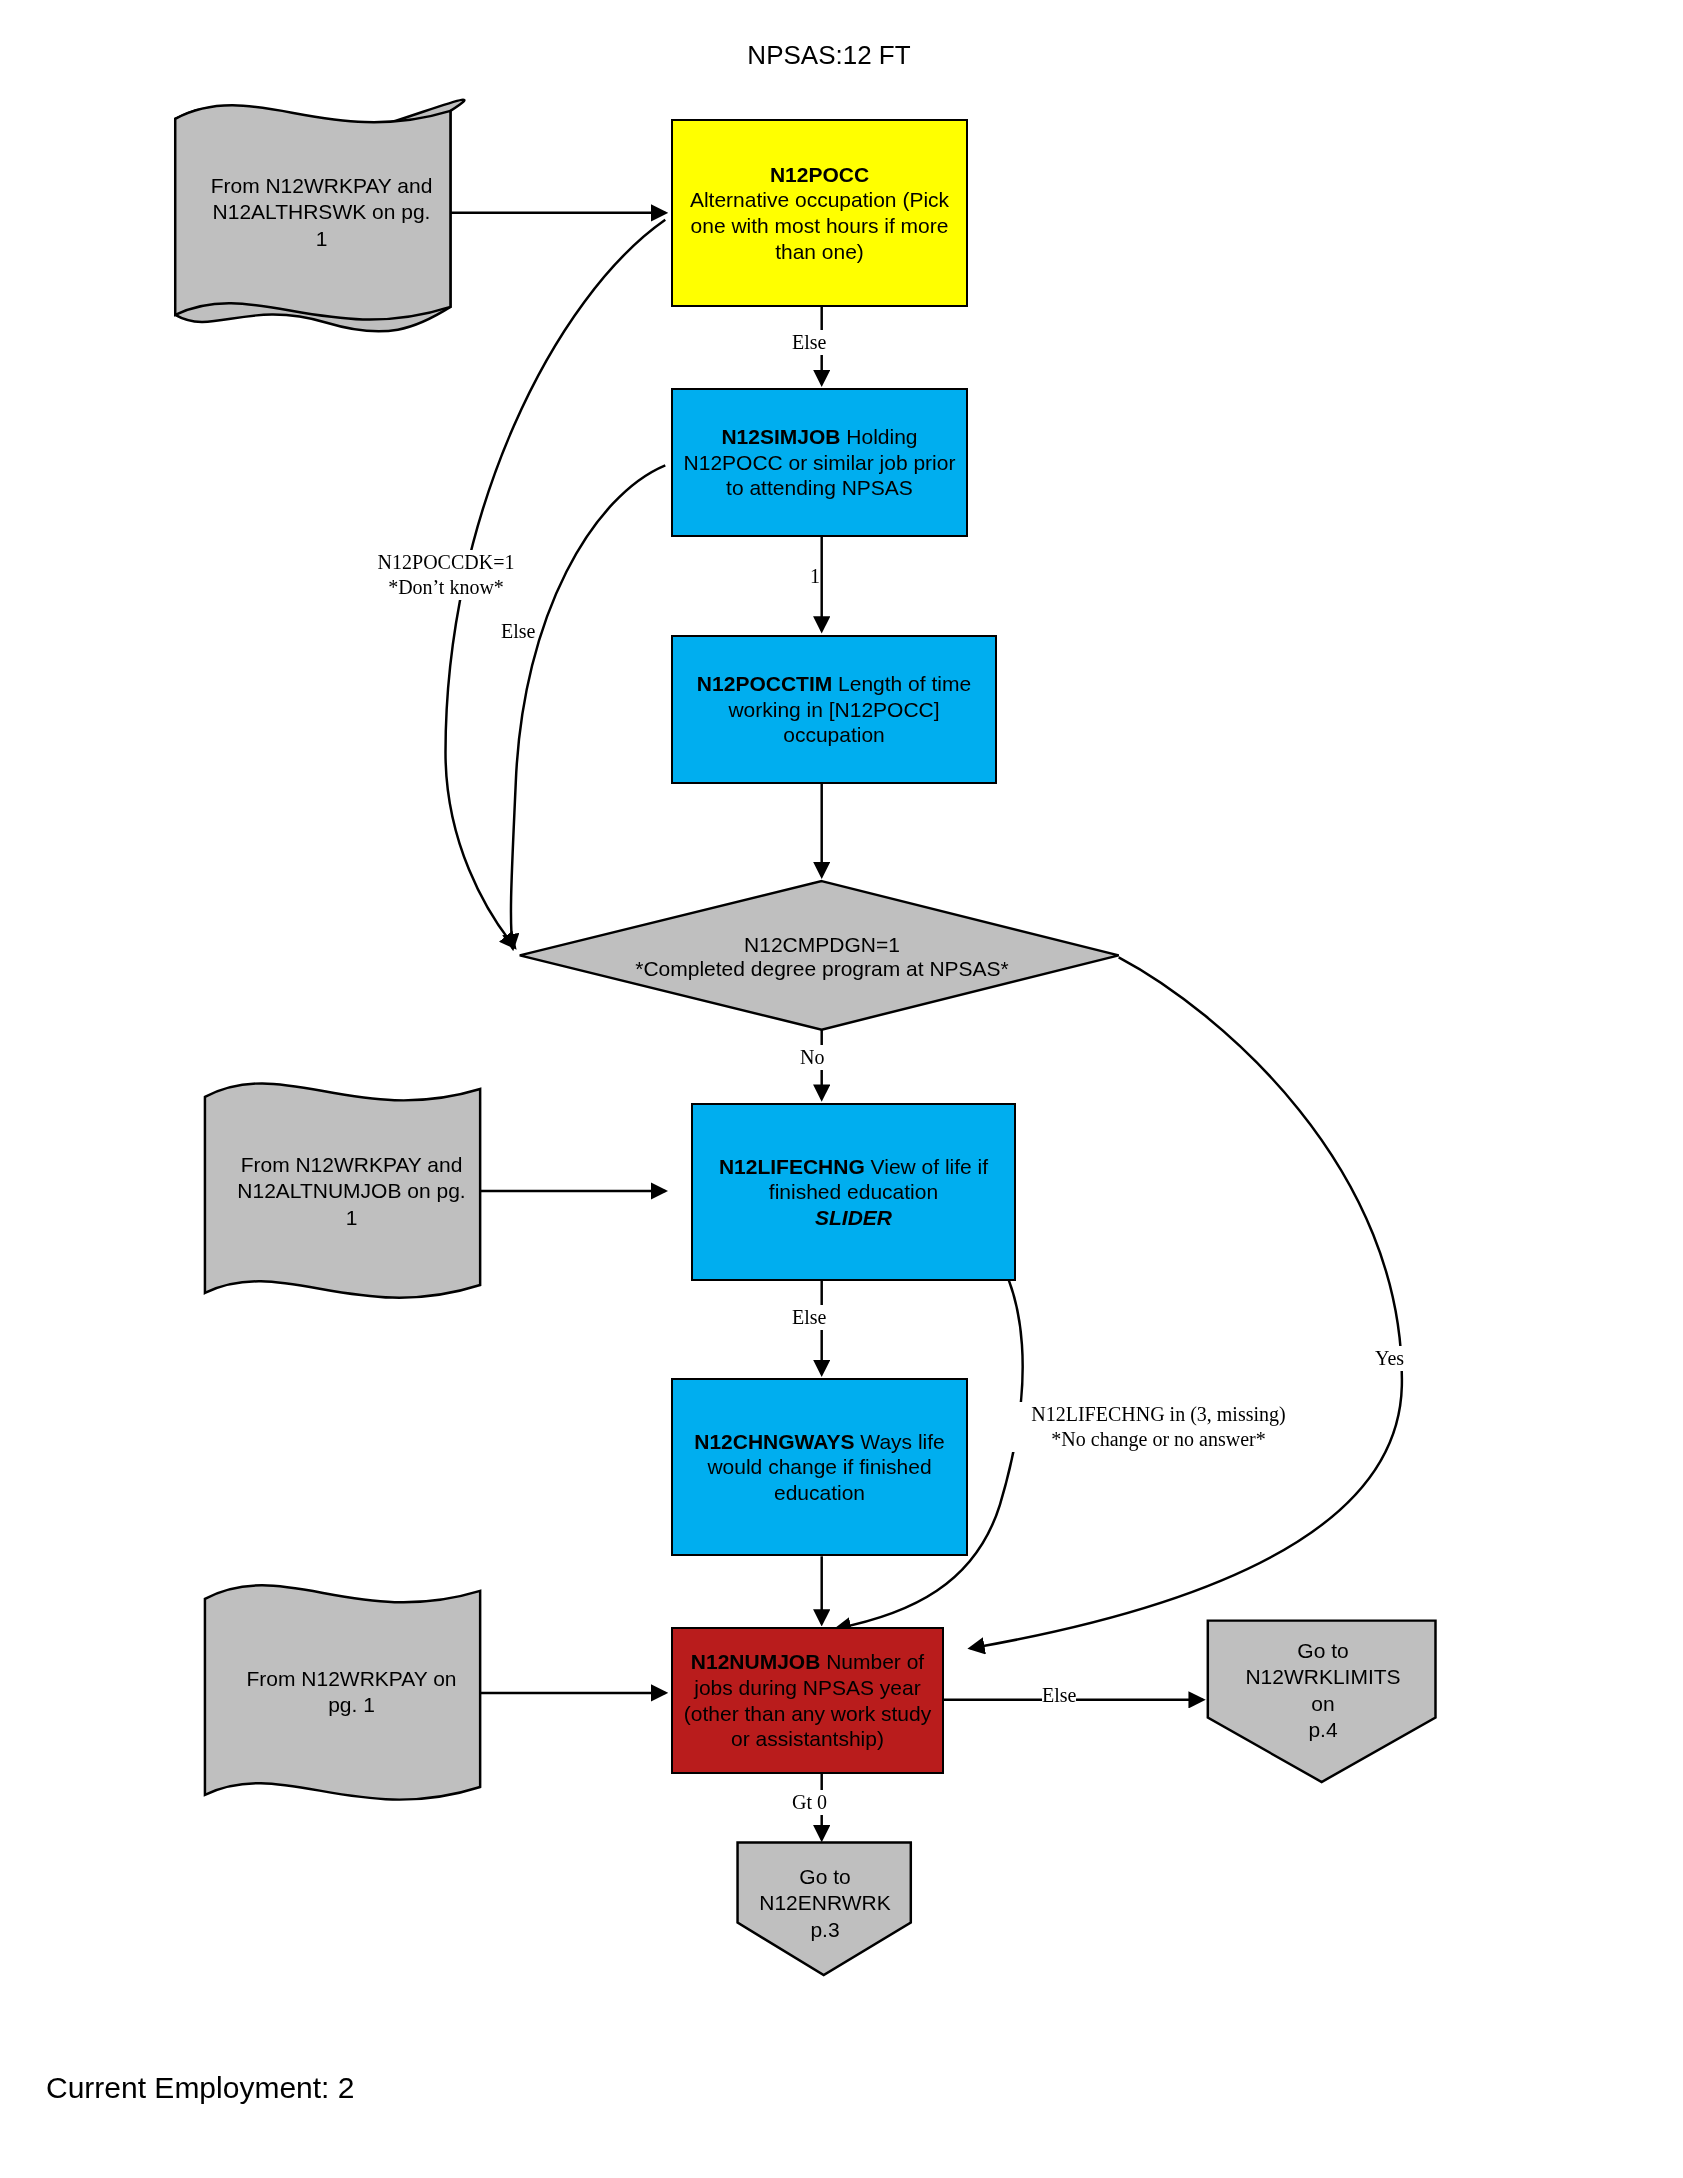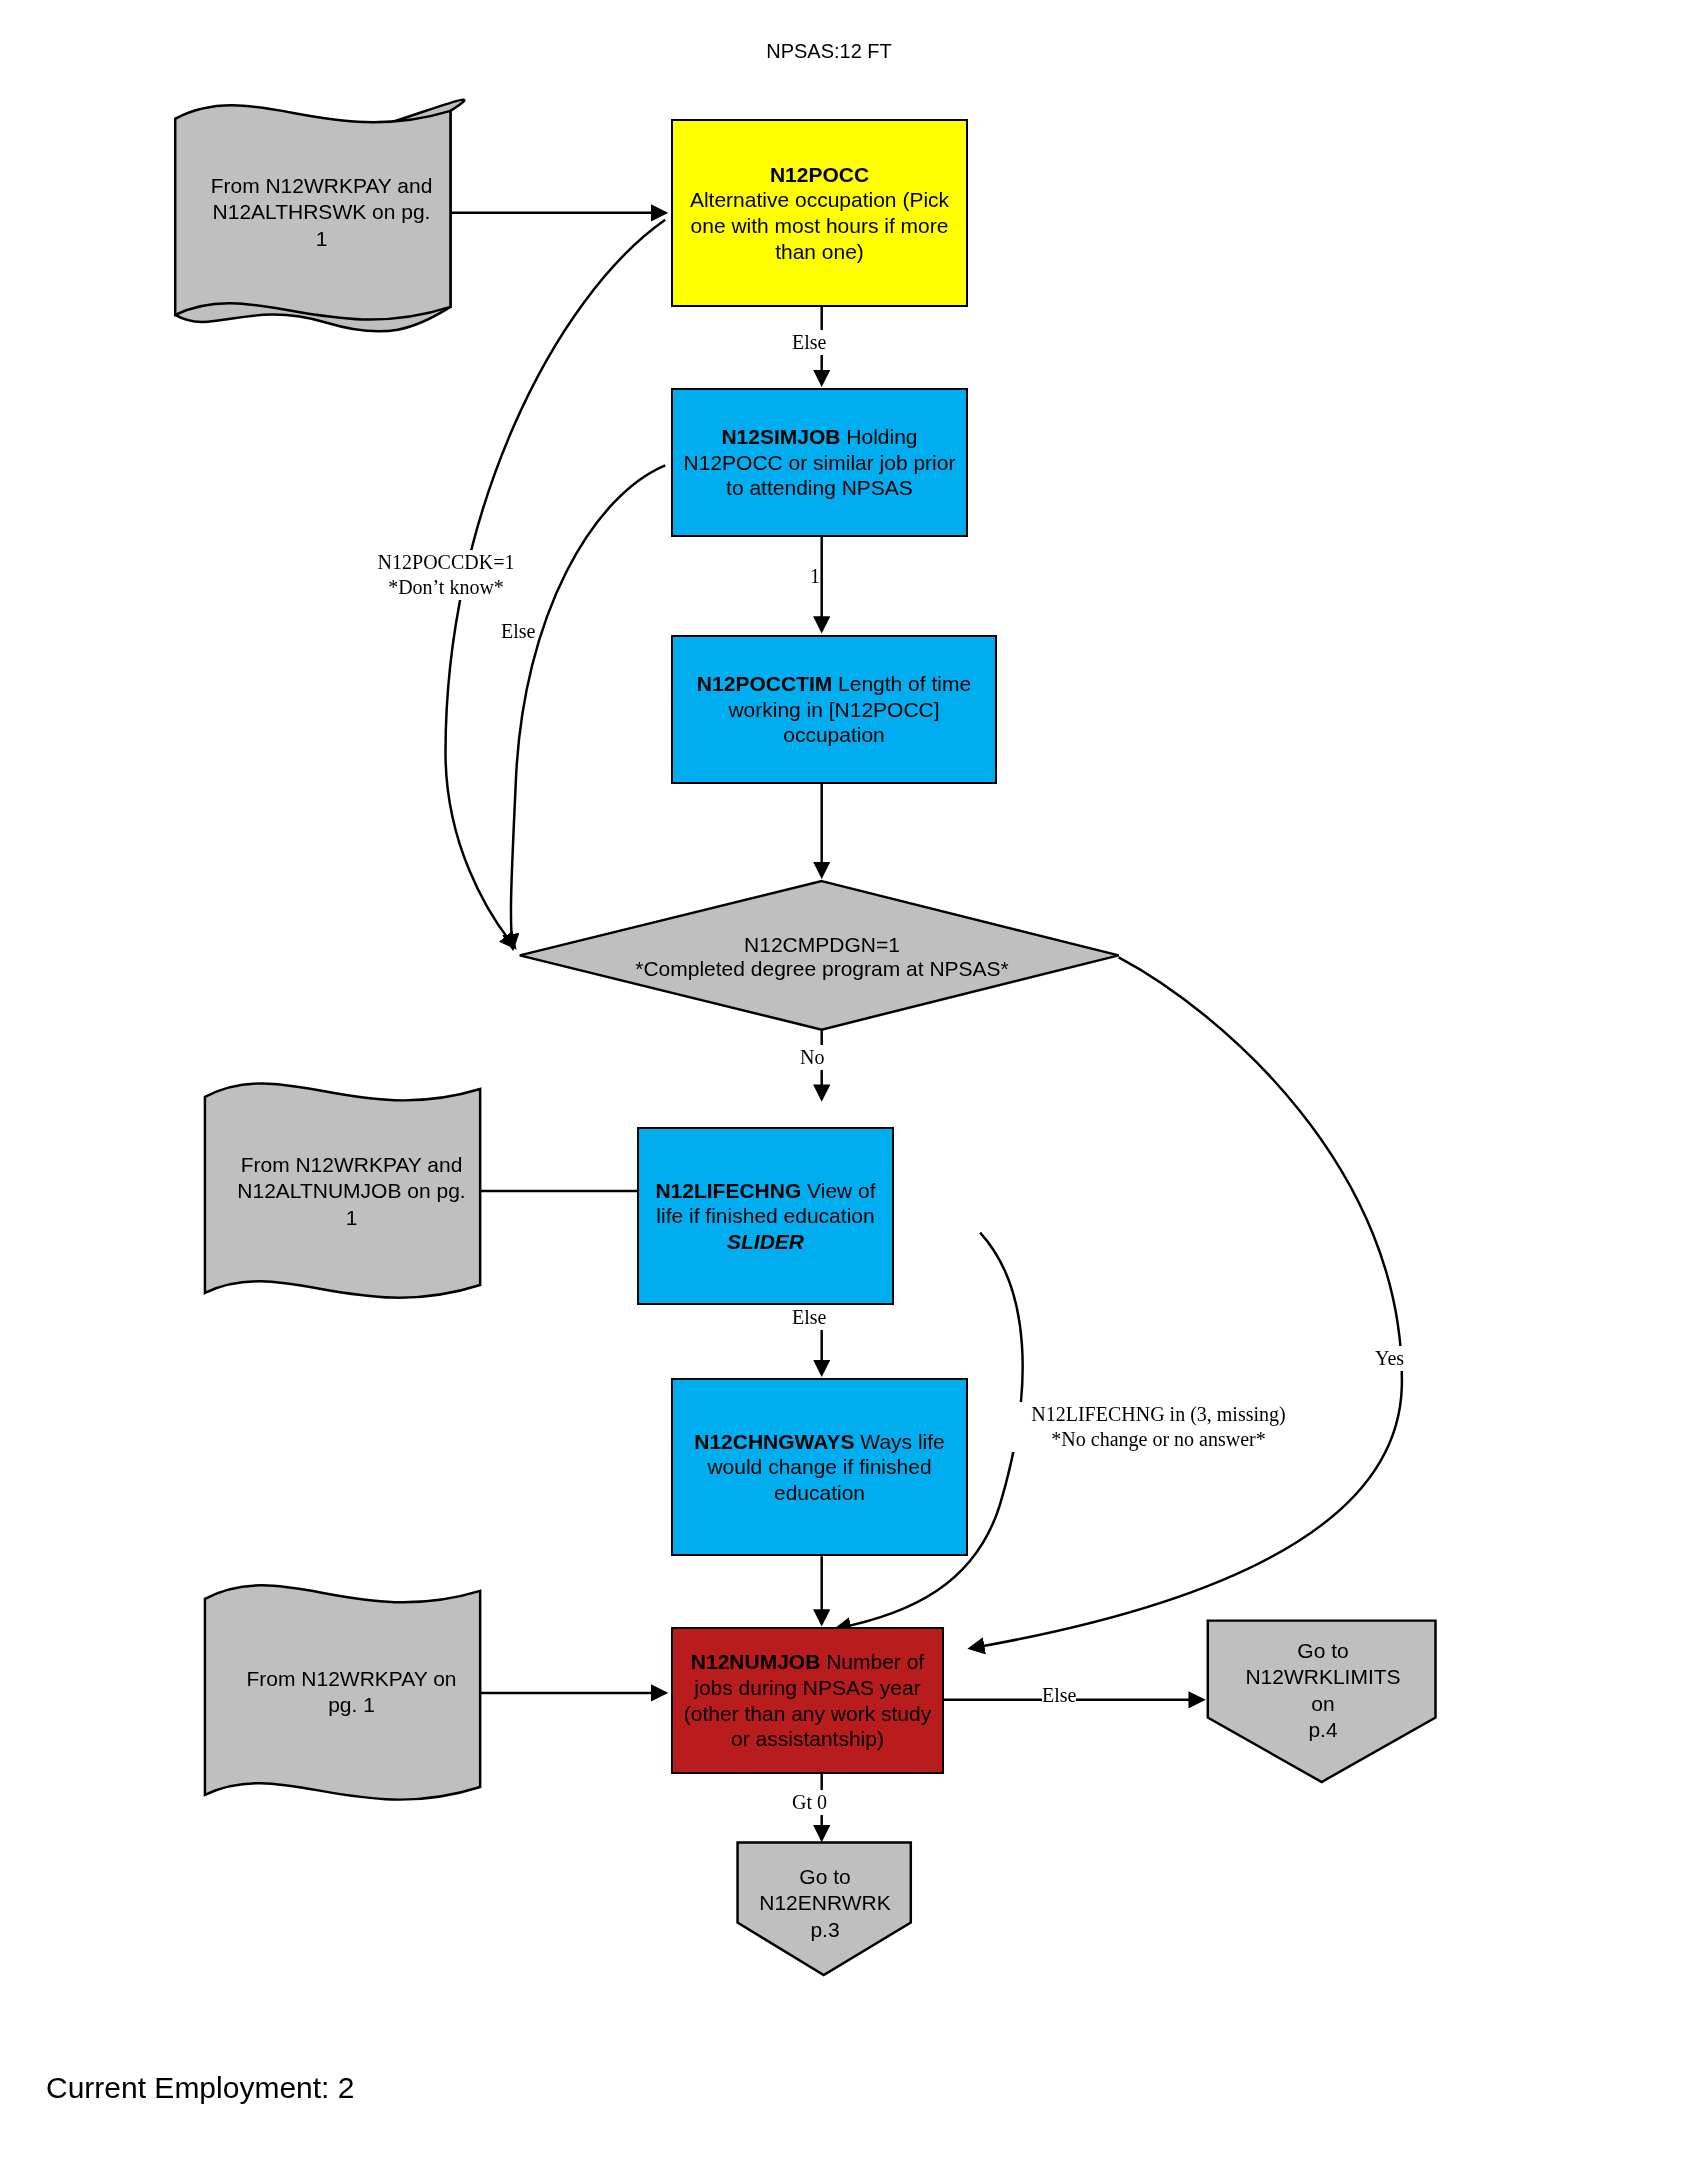--- a/index.html
+++ b/index.html
@@ -75,21 +75,21 @@
     font-family: Liberation Serif, serif;
   }
   .edge-label.multi { white-space: normal; }
 
   #title {
     position: absolute;
     left: 0;
     top: 40px;
     width: 1658px;
     text-align: center;
-    font-size: 20px;
+    font-size: 26px;
     color: #000;
   }
   #footer {
     position: absolute;
     left: 46px;
     top: 2071px;
     font-size: 30px;
     color: #000;
   }
 </style>
@@ -211,21 +211,21 @@
       <b class="code">N12SIMJOB</b><span> Holding N12POCC or similar job prior to attending NPSAS</span>
     </div>
   </div>
 
   <div class="node process blue" style="left:671px; top:635px; width:326px; height:149px;">
     <div class="txt">
       <b class="code">N12POCCTIM</b><span> Length of time working in [N12POCC] occupation</span>
     </div>
   </div>
 
-  <div class="node process blue" style="left:637px; top:1103px; width:257px; height:178px;margin-top:24px;">
+  <div class="node process blue" style="left:691px; top:1103px; width:325px; height:178px;">
     <div class="txt">
       <b class="code">N12LIFECHNG</b><span> View of life if finished education</span><br>
       <i class="slider">SLIDER</i>
     </div>
   </div>
 
   <div class="node process blue" style="left:671px; top:1378px; width:297px; height:178px;">
     <div class="txt">
       <b class="code">N12CHNGWAYS</b><span> Ways life would change if finished education</span>
     </div>

